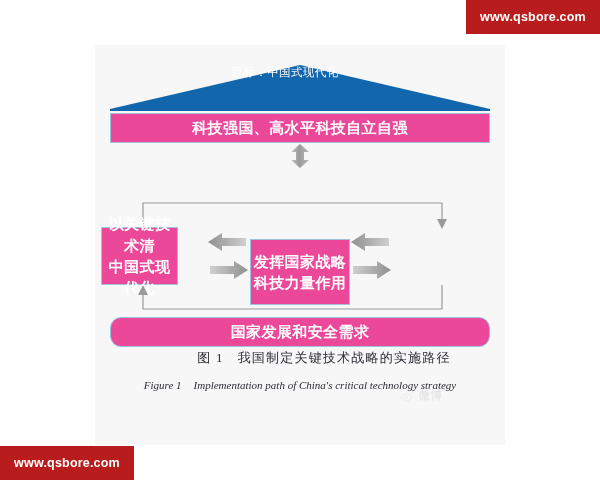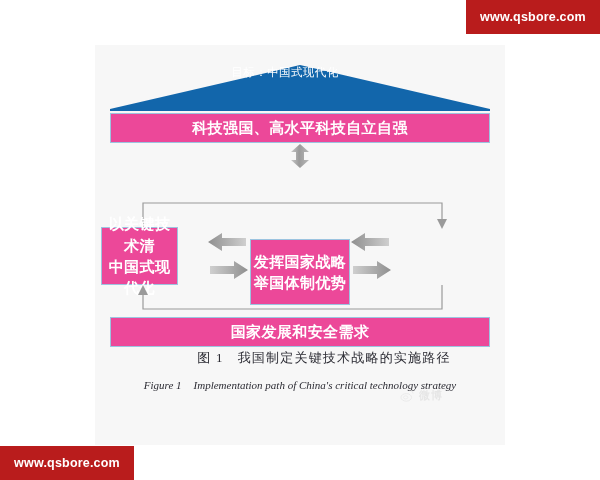--- a/index.html
+++ b/index.html
@@ -83,21 +83,21 @@
     justify-content: center;
     text-align: center;
     font-size: 15px;
     font-weight: 700;
     line-height: 1.42;
     letter-spacing: 0.4px;
   }
 
   #bar-tech   { left: 15px;  top: 68px;  width: 380px; height: 30px; }
   #bar-strategy { left: 15px; top: 122px; width: 380px; height: 30px; }
-  #bar-demand { left: 15px;  top: 272px; width: 380px; height: 30px; }
+  #bar-demand { left: 15px;  top: 272px; width: 380px; height: 30px; border-radius: 11px; }
 
   #box-left   { left: 6px;  top: 182px; width: 77px;  height: 58px; }
   #box-center { left: 155px; top: 194px; width: 100px; height: 66px; }
   #box-right  { left: 299px; top: 182px; width: 96px;  height: 58px; }
 
   
   #arrow-vertical {
     position: absolute;
     left: 190px;
     top: 99px;
@@ -202,21 +202,21 @@
     <svg id="loop-top" viewBox="0 0 410 36">
       <path d="M 48 36 L 48 8 L 347 8 L 347 24" fill="none" stroke="#9a9a9a" stroke-width="1.2"></path>
       <polygon points="347,34 342,24 352,24" fill="#9a9a9a"></polygon>
     </svg>
 
     <div class="bluebox" id="box-left">
       <span><span>以关键技术清</span><br><span>中国式现代化</span></span>
     </div>
 
     <div class="bluebox" id="box-center">
-      <span><span>发挥国家战略</span><br><span>举国体制优势</span></span>
+      <span><span>发挥国家战略</span><br><span>科技力量作用</span></span>
     </div>
 
 
     <svg class="arrow-pair" id="arrows-left-gap" viewBox="0 0 44 52">
       <defs>
         <linearGradient id="gL1" x1="1" y1="0" x2="0" y2="0">
           <stop offset="0%" stop-color="#cfcfcf"></stop>
           <stop offset="100%" stop-color="#8f8f8f"></stop>
         </linearGradient>
         <linearGradient id="gL2" x1="0" y1="0" x2="1" y2="0">

